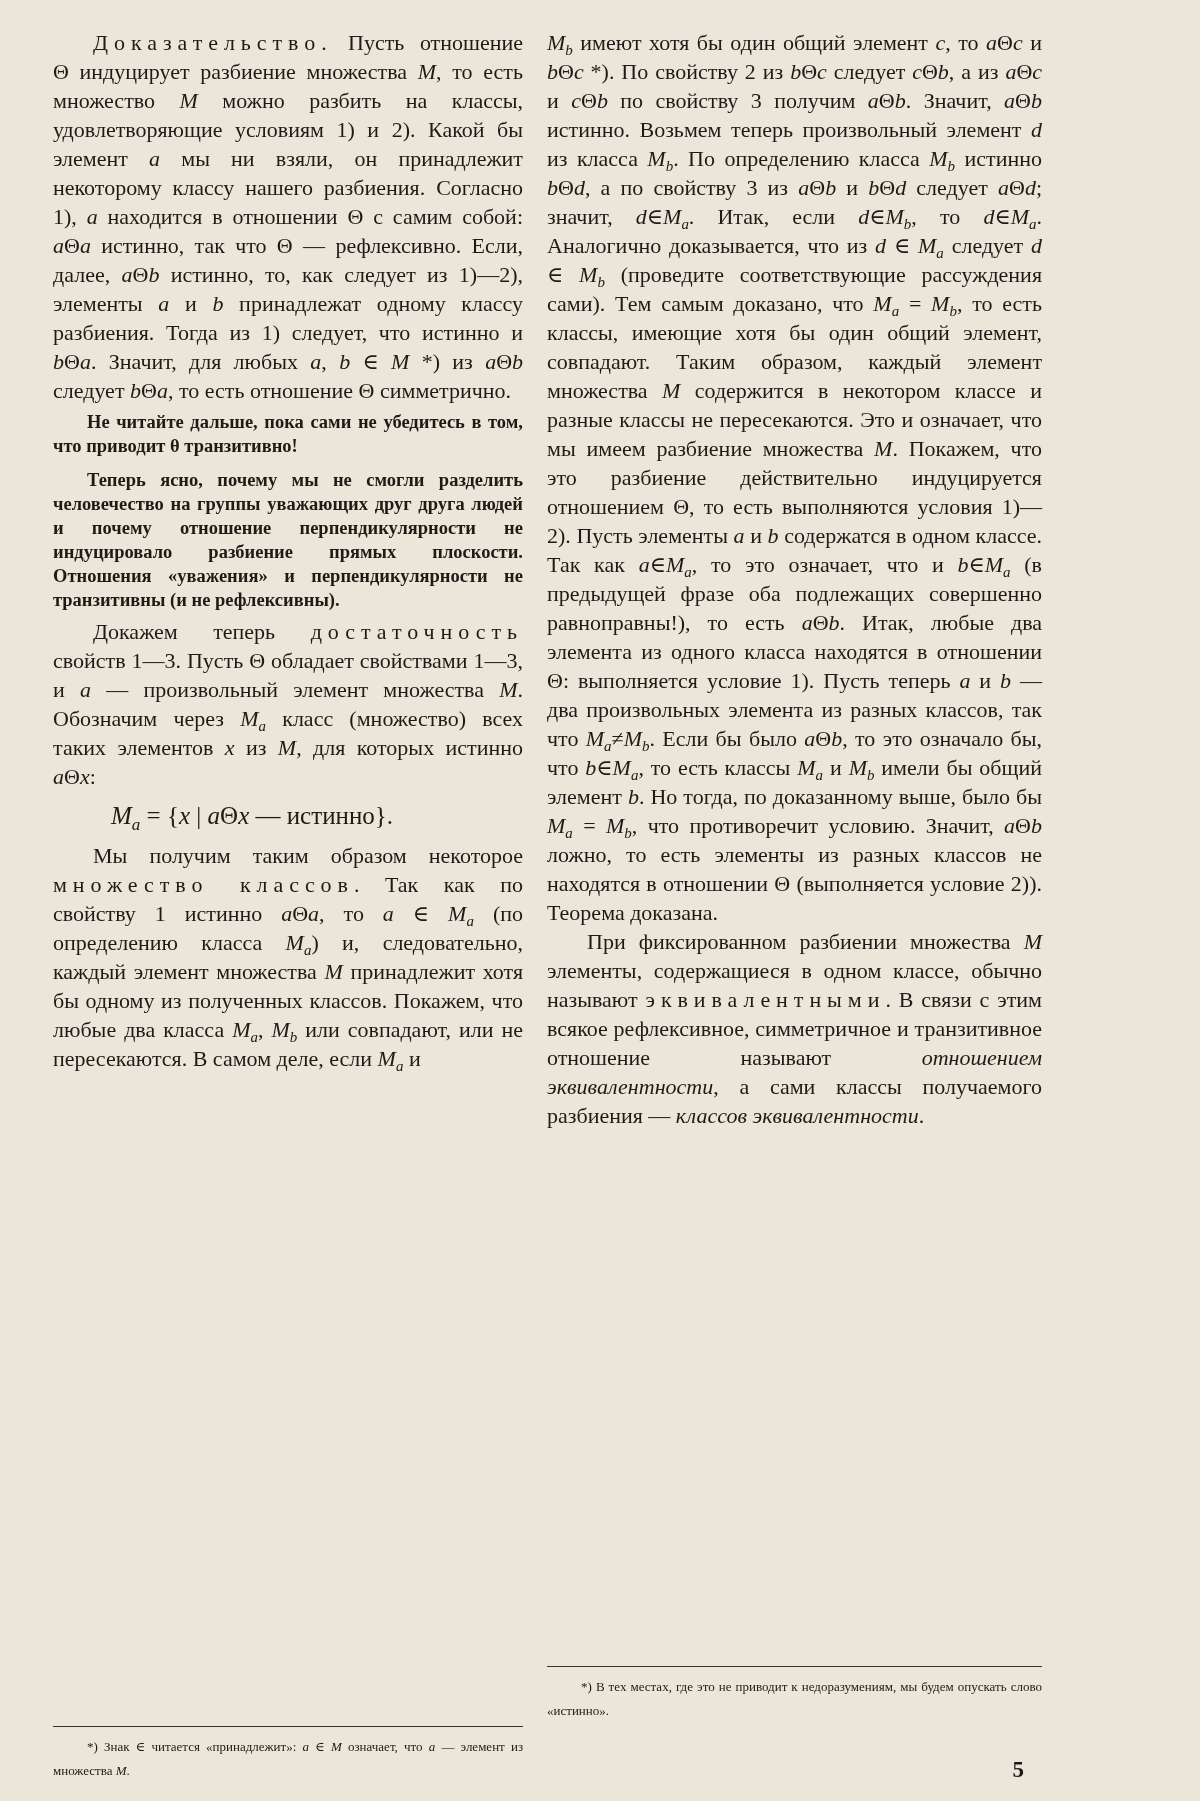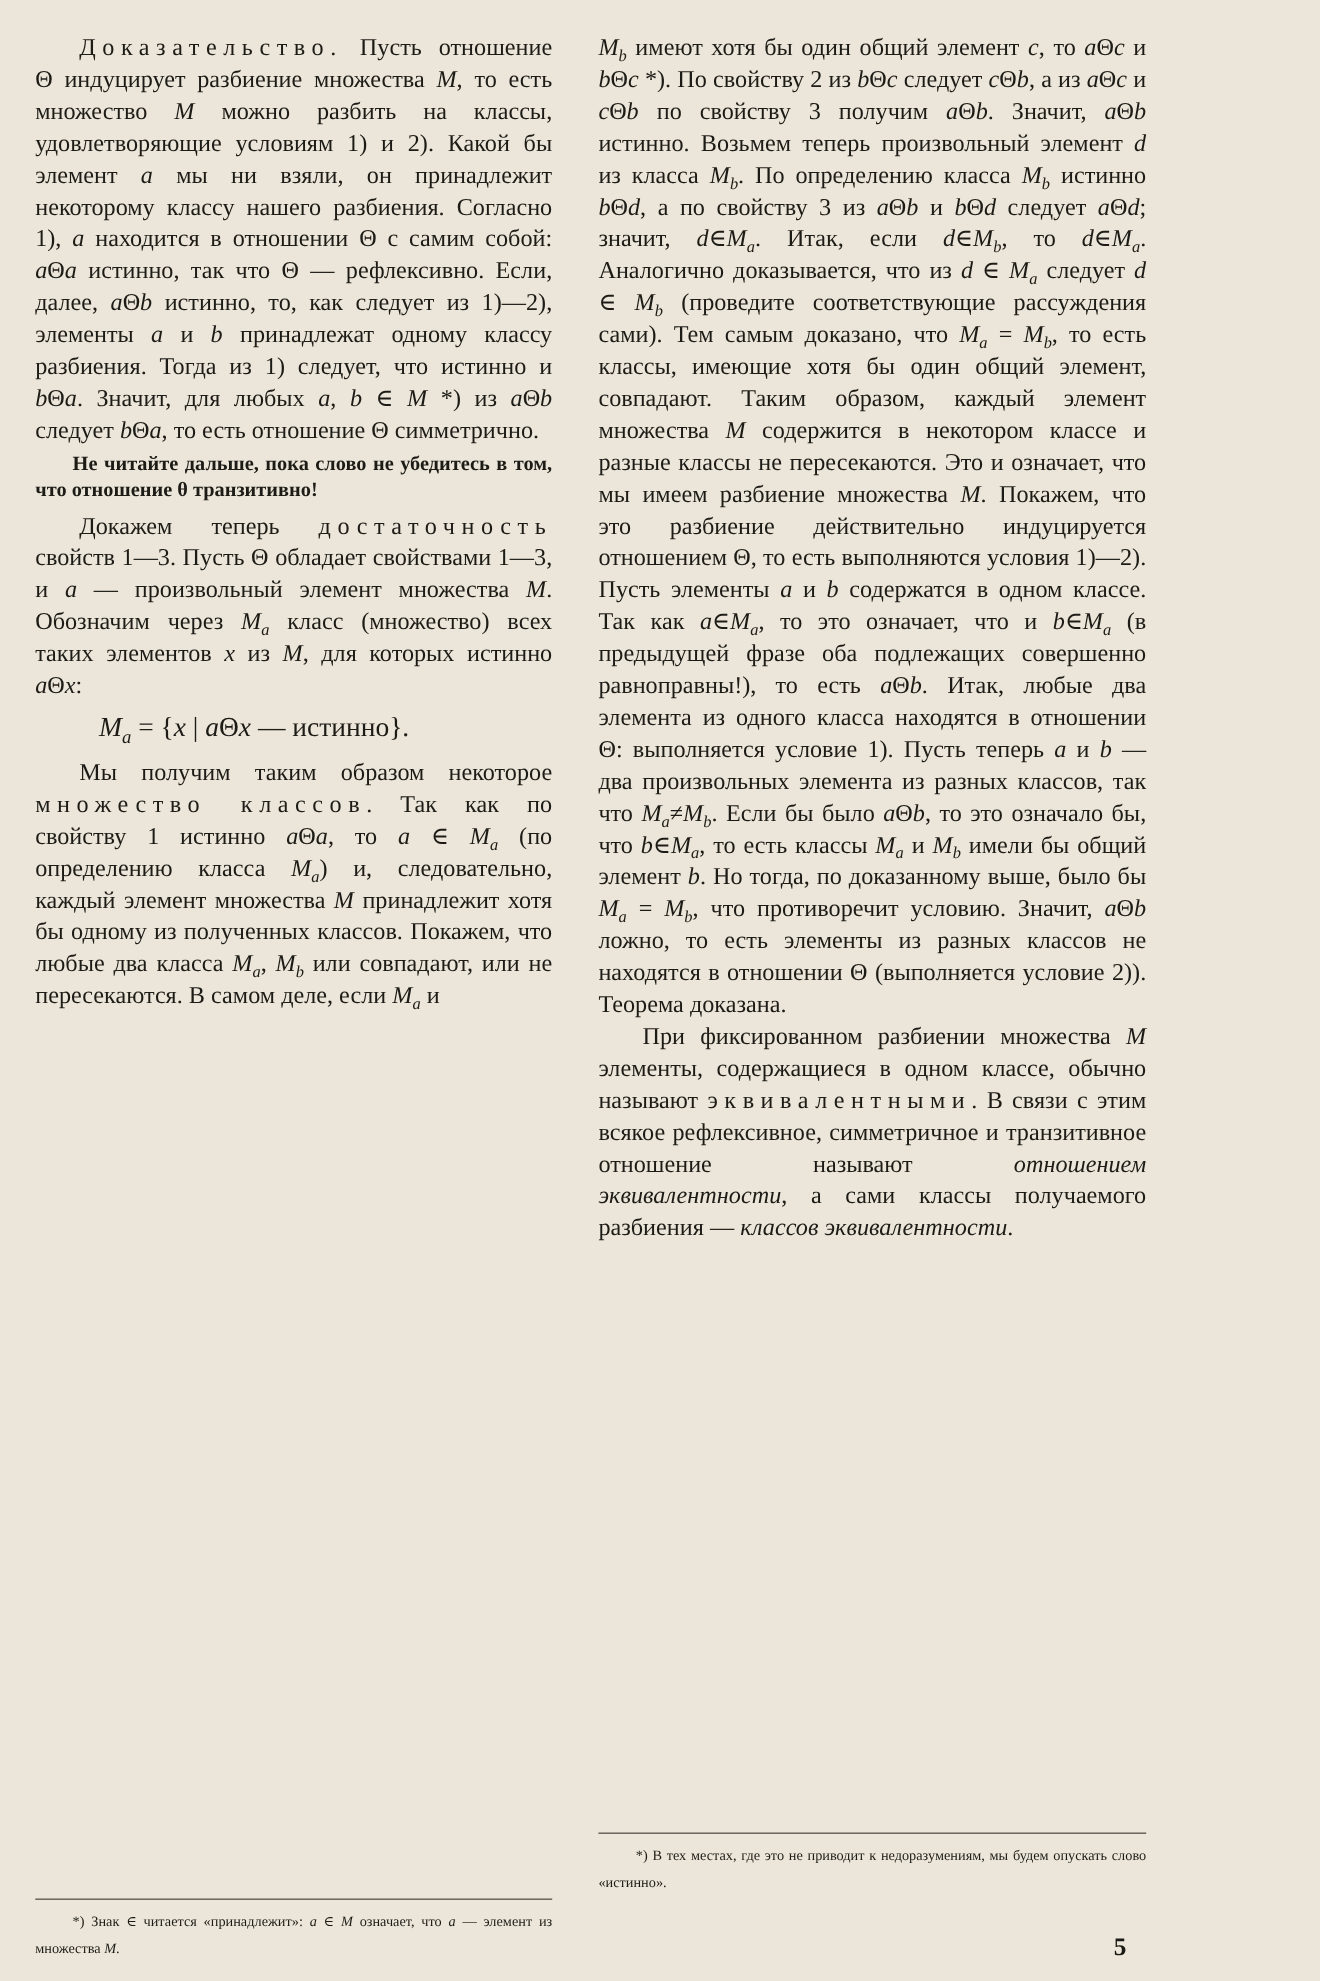--- a/index.html
+++ b/index.html
@@ -13,22 +13,23 @@
     margin: 0 auto;
     background: #ebe6d9;
     color: #1d1b16;
     font-family: "Liberation Serif", "DejaVu Serif", serif;
     padding: 28px 158px 18px 32px;
     overflow: hidden;
   }
 
   .columns {
     display: flex;
-    gap: 42px;
+    gap: 24px;
     height: 100%;
+    margin-left: 21px;
   }
 
   .col {
     display: flex;
     flex-direction: column;
     min-width: 0;
   }
   .col-left  { flex: 0 0 470px; width: 470px; }
   .col-right { flex: 1; }
 
@@ -89,21 +90,22 @@
   }
 </style>
 </head>
 <body>
 
 <div class="page">
   <div class="columns">
 
     <div class="col col-left">
       <p class="para indent"><span class="ls">Доказательство.</span> Пусть отношение Θ индуцирует разбиение множества <i>M</i>, то есть множество <i>M</i> можно разбить на классы, удовлетворяющие условиям 1) и 2). Какой бы элемент <i>a</i> мы ни взяли, он принадлежит некоторому классу нашего разбиения. Согласно 1), <i>a</i> находится в отношении Θ с самим собой: <i>a</i>Θ<i>a</i> истинно, так что Θ — рефлексивно. Если, далее, <i>a</i>Θ<i>b</i> истинно, то, как следует из 1)—2), элементы <i>a</i> и <i>b</i> принадлежат одному классу разбиения. Тогда из 1) следует, что истинно и <i>b</i>Θ<i>a</i>. Значит, для любых <i>a</i>, <i>b</i> ∈ <i>M</i> *) из <i>a</i>Θ<i>b</i> следует <i>b</i>Θ<i>a</i>, то есть отношение Θ симметрично.</p>
-      <p class="note">Не читайте дальше, пока слово не убедитесь в том, что отношение θ транзитивно!</p>
+      <p class="note">Не читайте дальше, пока сами не убедитесь в том, что приводит θ транзитивно!</p>
+      <p class="note">Теперь ясно, почему мы не смогли разделить человечество на группы уважающих друг друга людей и почему отношение перпендикулярности не индуцировало разбиение прямых плоскости. Отношения «уважения» и перпендикулярности не транзитивны (и не рефлексивны).</p>
       <p class="para indent">Докажем теперь <span class="ls">достаточность</span> свойств 1—3. Пусть Θ обладает свойствами 1—3, и <i>a</i> — произвольный элемент множества <i>M</i>. Обозначим через <i>M<sub>a</sub></i> класс (множество) всех таких элементов <i>x</i> из <i>M</i>, для которых истинно <i>a</i>Θ<i>x</i>:</p>
       <div class="formula"><i>M<sub>a</sub></i> = {<i>x</i> | <i>a</i>Θ<i>x</i> — истинно}.</div>
       <p class="para indent">Мы получим таким образом некоторое <span class="ls">множество классов</span>. Так как по свойству 1 истинно <i>a</i>Θ<i>a</i>, то <i>a</i> ∈ <i>M<sub>a</sub></i> (по определению класса <i>M<sub>a</sub></i>) и, следовательно, каждый элемент множества <i>M</i> принадлежит хотя бы одному из полученных классов. Покажем, что любые два класса <i>M<sub>a</sub></i>, <i>M<sub>b</sub></i> или совпадают, или не пересекаются. В самом деле, если <i>M<sub>a</sub></i> и</p>
       <div class="footnote">*) Знак ∈ читается «принадлежит»: <i>a</i> ∈ <i>M</i> означает, что <i>a</i> — элемент из множества <i>M</i>.</div>
     </div>
 
     <div class="col col-right">
       <p class="para"><i>M<sub>b</sub></i> имеют хотя бы один общий элемент <i>c</i>, то <i>a</i>Θ<i>c</i> и <i>b</i>Θ<i>c</i> *). По свойству 2 из <i>b</i>Θ<i>c</i> следует <i>c</i>Θ<i>b</i>, а из <i>a</i>Θ<i>c</i> и <i>c</i>Θ<i>b</i> по свойству 3 получим <i>a</i>Θ<i>b</i>. Значит, <i>a</i>Θ<i>b</i> истинно. Возьмем теперь произвольный элемент <i>d</i> из класса <i>M<sub>b</sub></i>. По определению класса <i>M<sub>b</sub></i> истинно <i>b</i>Θ<i>d</i>, а по свойству 3 из <i>a</i>Θ<i>b</i> и <i>b</i>Θ<i>d</i> следует <i>a</i>Θ<i>d</i>; значит, <i>d</i>∈<i>M<sub>a</sub></i>. Итак, если <i>d</i>∈<i>M<sub>b</sub></i>, то <i>d</i>∈<i>M<sub>a</sub></i>. Аналогично доказывается, что из <i>d</i> ∈ <i>M<sub>a</sub></i> следует <i>d</i> ∈ <i>M<sub>b</sub></i> (проведите соответствующие рассуждения сами). Тем самым доказано, что <i>M<sub>a</sub></i> = <i>M<sub>b</sub></i>, то есть классы, имеющие хотя бы один общий элемент, совпадают. Таким образом, каждый элемент множества <i>M</i> содержится в некотором классе и разные классы не пересекаются. Это и означает, что мы имеем разбиение множества <i>M</i>. Покажем, что это разбиение действительно индуцируется отношением Θ, то есть выполняются условия 1)—2). Пусть элементы <i>a</i> и <i>b</i> содержатся в одном классе. Так как <i>a</i>∈<i>M<sub>a</sub></i>, то это означает, что и <i>b</i>∈<i>M<sub>a</sub></i> (в предыдущей фразе оба подлежащих совершенно равноправны!), то есть <i>a</i>Θ<i>b</i>. Итак, любые два элемента из одного класса находятся в отношении Θ: выполняется условие 1). Пусть теперь <i>a</i> и <i>b</i> — два произвольных элемента из разных классов, так что <i>M<sub>a</sub></i>≠<i>M<sub>b</sub></i>. Если бы было <i>a</i>Θ<i>b</i>, то это означало бы, что <i>b</i>∈<i>M<sub>a</sub></i>, то есть классы <i>M<sub>a</sub></i> и <i>M<sub>b</sub></i> имели бы общий элемент <i>b</i>. Но тогда, по доказанному выше, было бы <i>M<sub>a</sub></i> = <i>M<sub>b</sub></i>, что противоречит условию. Значит, <i>a</i>Θ<i>b</i> ложно, то есть элементы из разных классов не находятся в отношении Θ (выполняется условие 2)). Теорема доказана.</p>
       <p class="para indent">При фиксированном разбиении множества <i>M</i> элементы, содержащиеся в одном классе, обычно называют <span class="ls">эквивалентными</span>. В связи с этим всякое рефлексивное, симметричное и транзитивное отношение называют <i>отношением эквивалентности</i>, а сами классы получаемого разбиения — <i>классов эквивалентности</i>.</p>
       <div class="footnote">*) В тех местах, где это не приводит к недоразумениям, мы будем опускать слово «истинно».</div>

